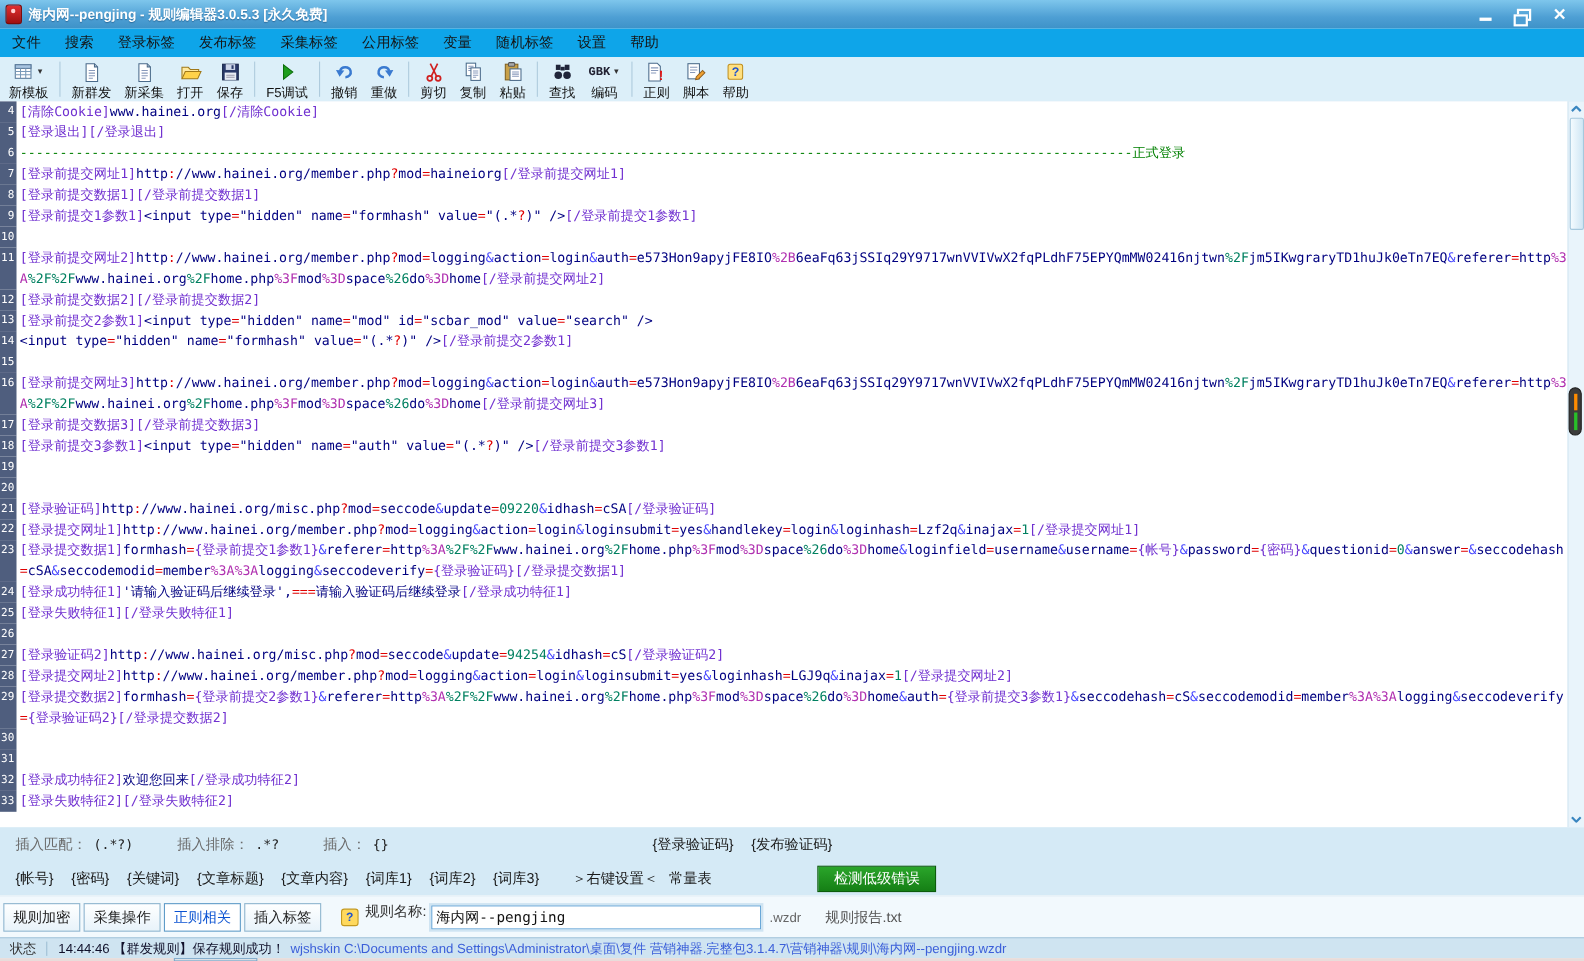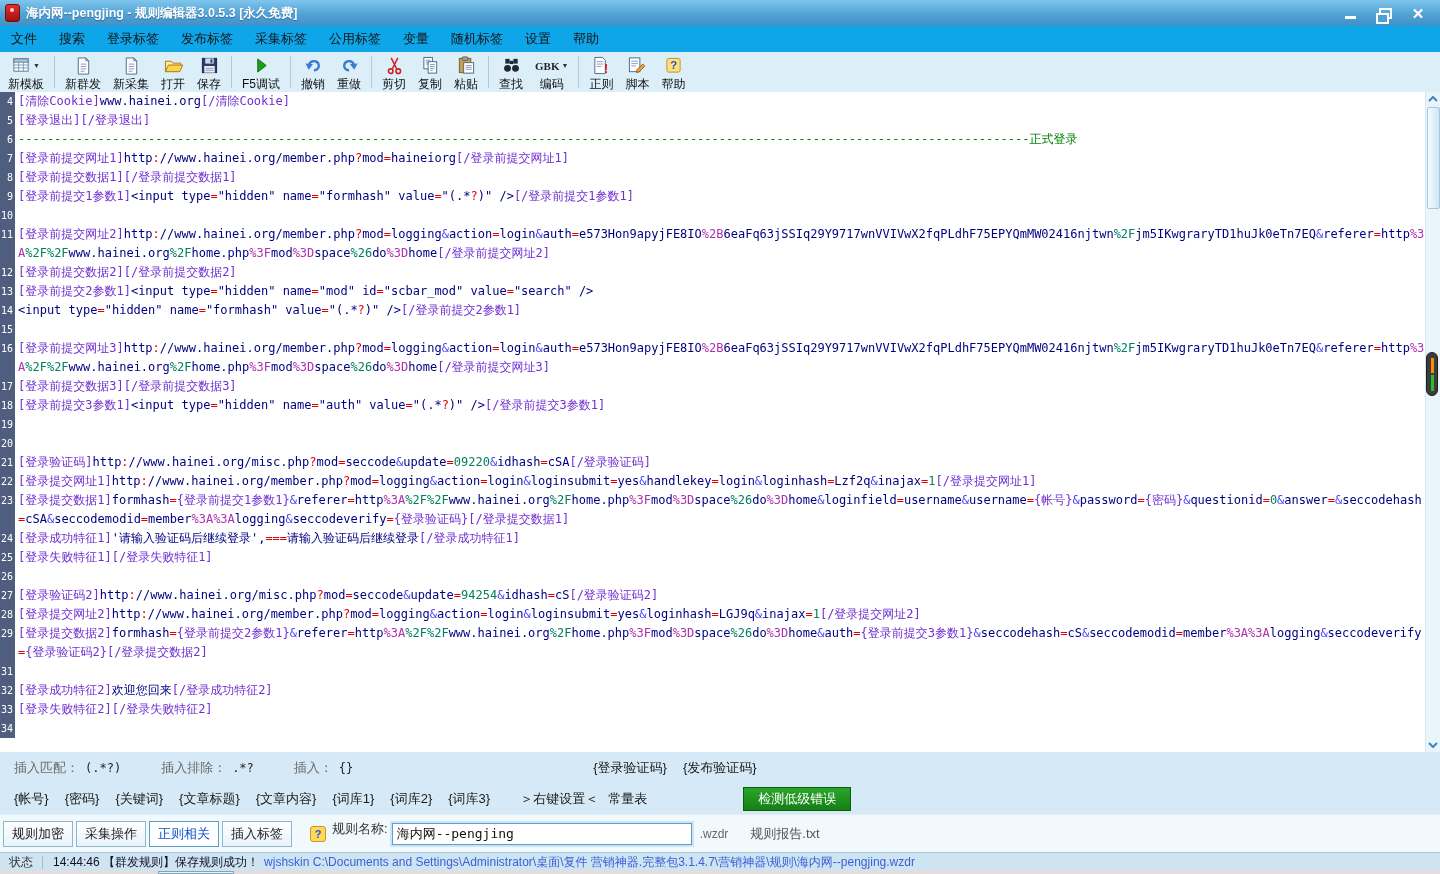--- a/index.html
+++ b/index.html
@@ -19,21 +19,21 @@
   .glyph-restore::before{content:"";position:absolute;left:-5px;top:3px;width:9px;height:7px;border:2px solid #fff;background:#4e9fd4;}
   .glyph-close{font-size:15px;font-weight:bold;line-height:1;}
   .menubar{height:26px;background:#0ea5e9;display:flex;align-items:center;font-size:13px;color:#151515;}
   .menu-item{padding:0 11px;}
   .toolbar{height:40px;background:#dcEFF9;background:#dceff9;display:flex;align-items:center;
            padding:0 2px;border-bottom:2px solid #b8d7e9;}
   .tb-btn{display:flex;flex-direction:column;align-items:center;justify-content:flex-end;
           font-size:12px;color:#111;padding:0 6px;height:38px;}
   .iconwrap{height:23px;display:flex;align-items:center;gap:2px;}
   .dd{font-size:7px;color:#333;}
-  .gbk{font-family:Liberation Serif, serif;font-size:11px;font-weight:bold;color:#223;}
+  .gbk{font-family:Liberation Mono, monospace;font-size:11px;font-weight:bold;color:#223;}
   .tb-sep{width:1px;height:32px;background:#aecbdd;margin:0 4px;}
   .tb-label{line-height:14px;}
   
   .editor{position:absolute;top:92px;left:0;width:1426px;height:660px;background:#fff;overflow:hidden;
           font-family:"DejaVu Sans Mono",monospace;font-size:12px;line-height:19px;color:#000080;}
   .row{display:flex;min-height:19px;}
   .ln{flex:0 0 15px;background:#4f5e7e;color:#fff;font-size:10px;line-height:19px;
       text-align:right;padding-right:2px;box-sizing:border-box;}
   .code{flex:1;padding-left:3px;white-space:pre-wrap;word-break:break-all;}
   .c-tag{color:#7030d0;} .c-red{color:#e00000;} .c-amp{color:#4444ff;}
@@ -381,34 +381,34 @@
     </div>
     <div class="row">
       <span class="ln">28</span>
       <span class="code"><span class="c-tag">[登录提交网址2]</span>http<span class="c-red">:</span>//www.hainei.org/member.php<span class="c-red">?</span>mod<span class="c-red">=</span>logging<span class="c-amp">&amp;</span>action<span class="c-red">=</span>login<span class="c-amp">&amp;</span>loginsubmit<span class="c-red">=</span>yes<span class="c-amp">&amp;</span>loginhash<span class="c-red">=</span>LGJ9q<span class="c-amp">&amp;</span>inajax<span class="c-red">=</span><span class="c-grn">1</span><span class="c-tag">[/登录提交网址2]</span></span>
     </div>
     <div class="row">
       <span class="ln">29</span>
       <span class="code"><span class="c-tag">[登录提交数据2]</span>formhash<span class="c-red">=</span><span class="c-tag">{登录前提交2参数1}</span><span class="c-amp">&amp;</span>referer<span class="c-red">=</span>http<span class="c-esc">%3A</span><span class="c-grn">%2F</span><span class="c-grn">%2F</span>www.hainei.org<span class="c-grn">%2F</span>home.php<span class="c-esc">%3F</span>mod<span class="c-esc">%3D</span>space<span class="c-grn">%26</span>do<span class="c-esc">%3D</span>home<span class="c-amp">&amp;</span>auth<span class="c-red">=</span><span class="c-tag">{登录前提交3参数1}</span><span class="c-amp">&amp;</span>seccodehash<span class="c-red">=</span>cS<span class="c-amp">&amp;</span>seccodemodid<span class="c-red">=</span>member<span class="c-esc">%3A</span><span class="c-esc">%3A</span>logging<span class="c-amp">&amp;</span>seccodeverify<span class="c-red">=</span><span class="c-tag">{登录验证码2}</span><span class="c-tag">[/登录提交数据2]</span></span>
     </div>
     <div class="row">
+      <span class="ln">30</span>
+      <span class="code"></span>
+    </div>
+    <div class="row">
       <span class="ln">31</span>
       <span class="code"></span>
     </div>
     <div class="row">
       <span class="ln">32</span>
       <span class="code"><span class="c-tag">[登录成功特征2]</span>欢迎您回来<span class="c-tag">[/登录成功特征2]</span></span>
     </div>
     <div class="row">
       <span class="ln">33</span>
       <span class="code"><span class="c-tag">[登录失败特征2]</span><span class="c-tag">[/登录失败特征2]</span></span>
-    </div>
-    <div class="row">
-      <span class="ln">34</span>
-      <span class="code"></span>
     </div>
   </div>
 
 <div class="vscroll">
   <span class="vs-arrow" style="top:0;">
     <svg width="10" height="6" viewBox="0 0 10 6">
         <path d="M1 5L5 1l4 4" fill="none" stroke="#3a86c0" stroke-width="2"></path>
       </svg>
   </span>
   <span class="vs-thumb"></span>

